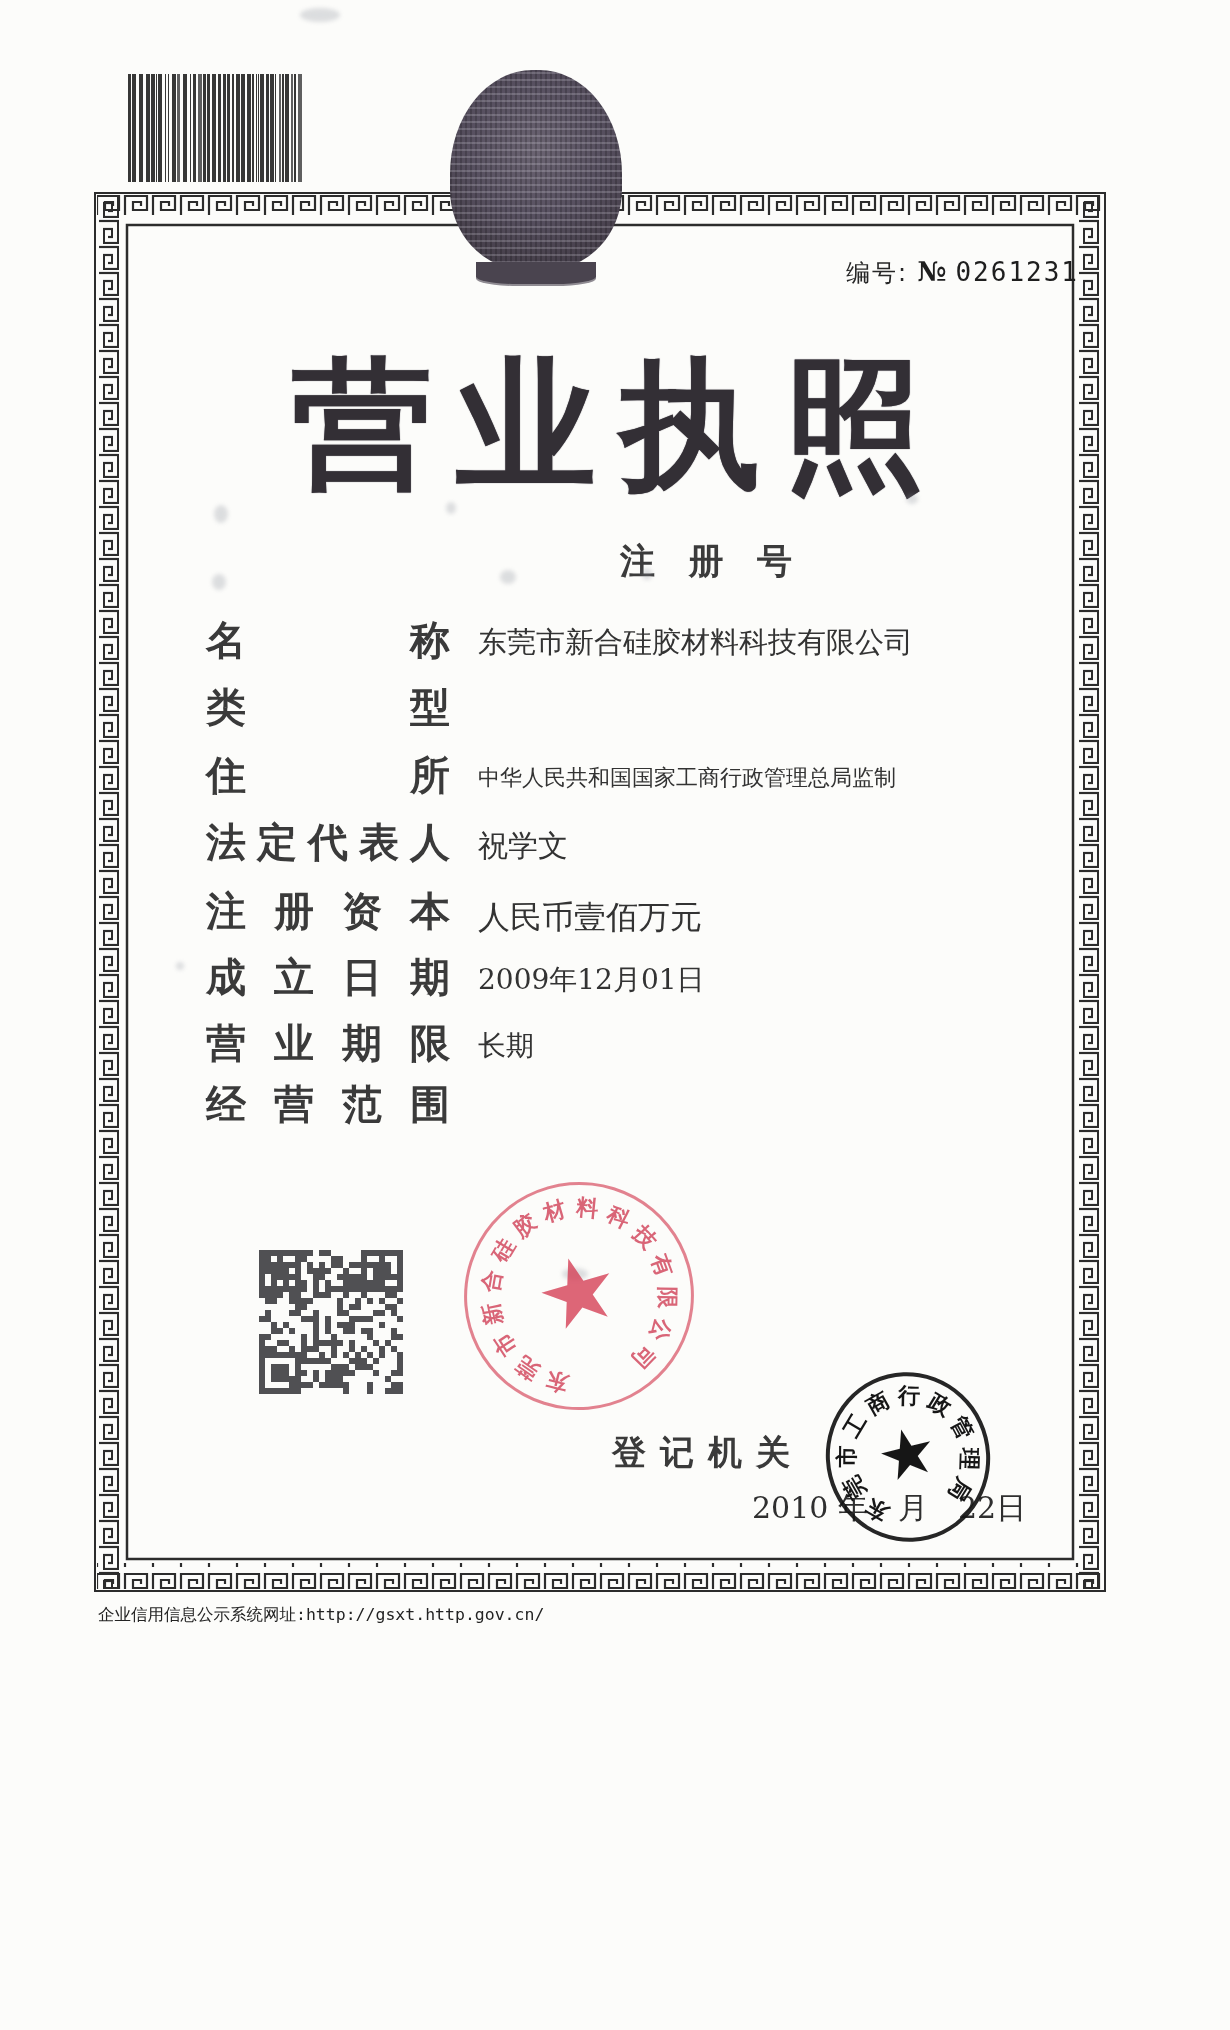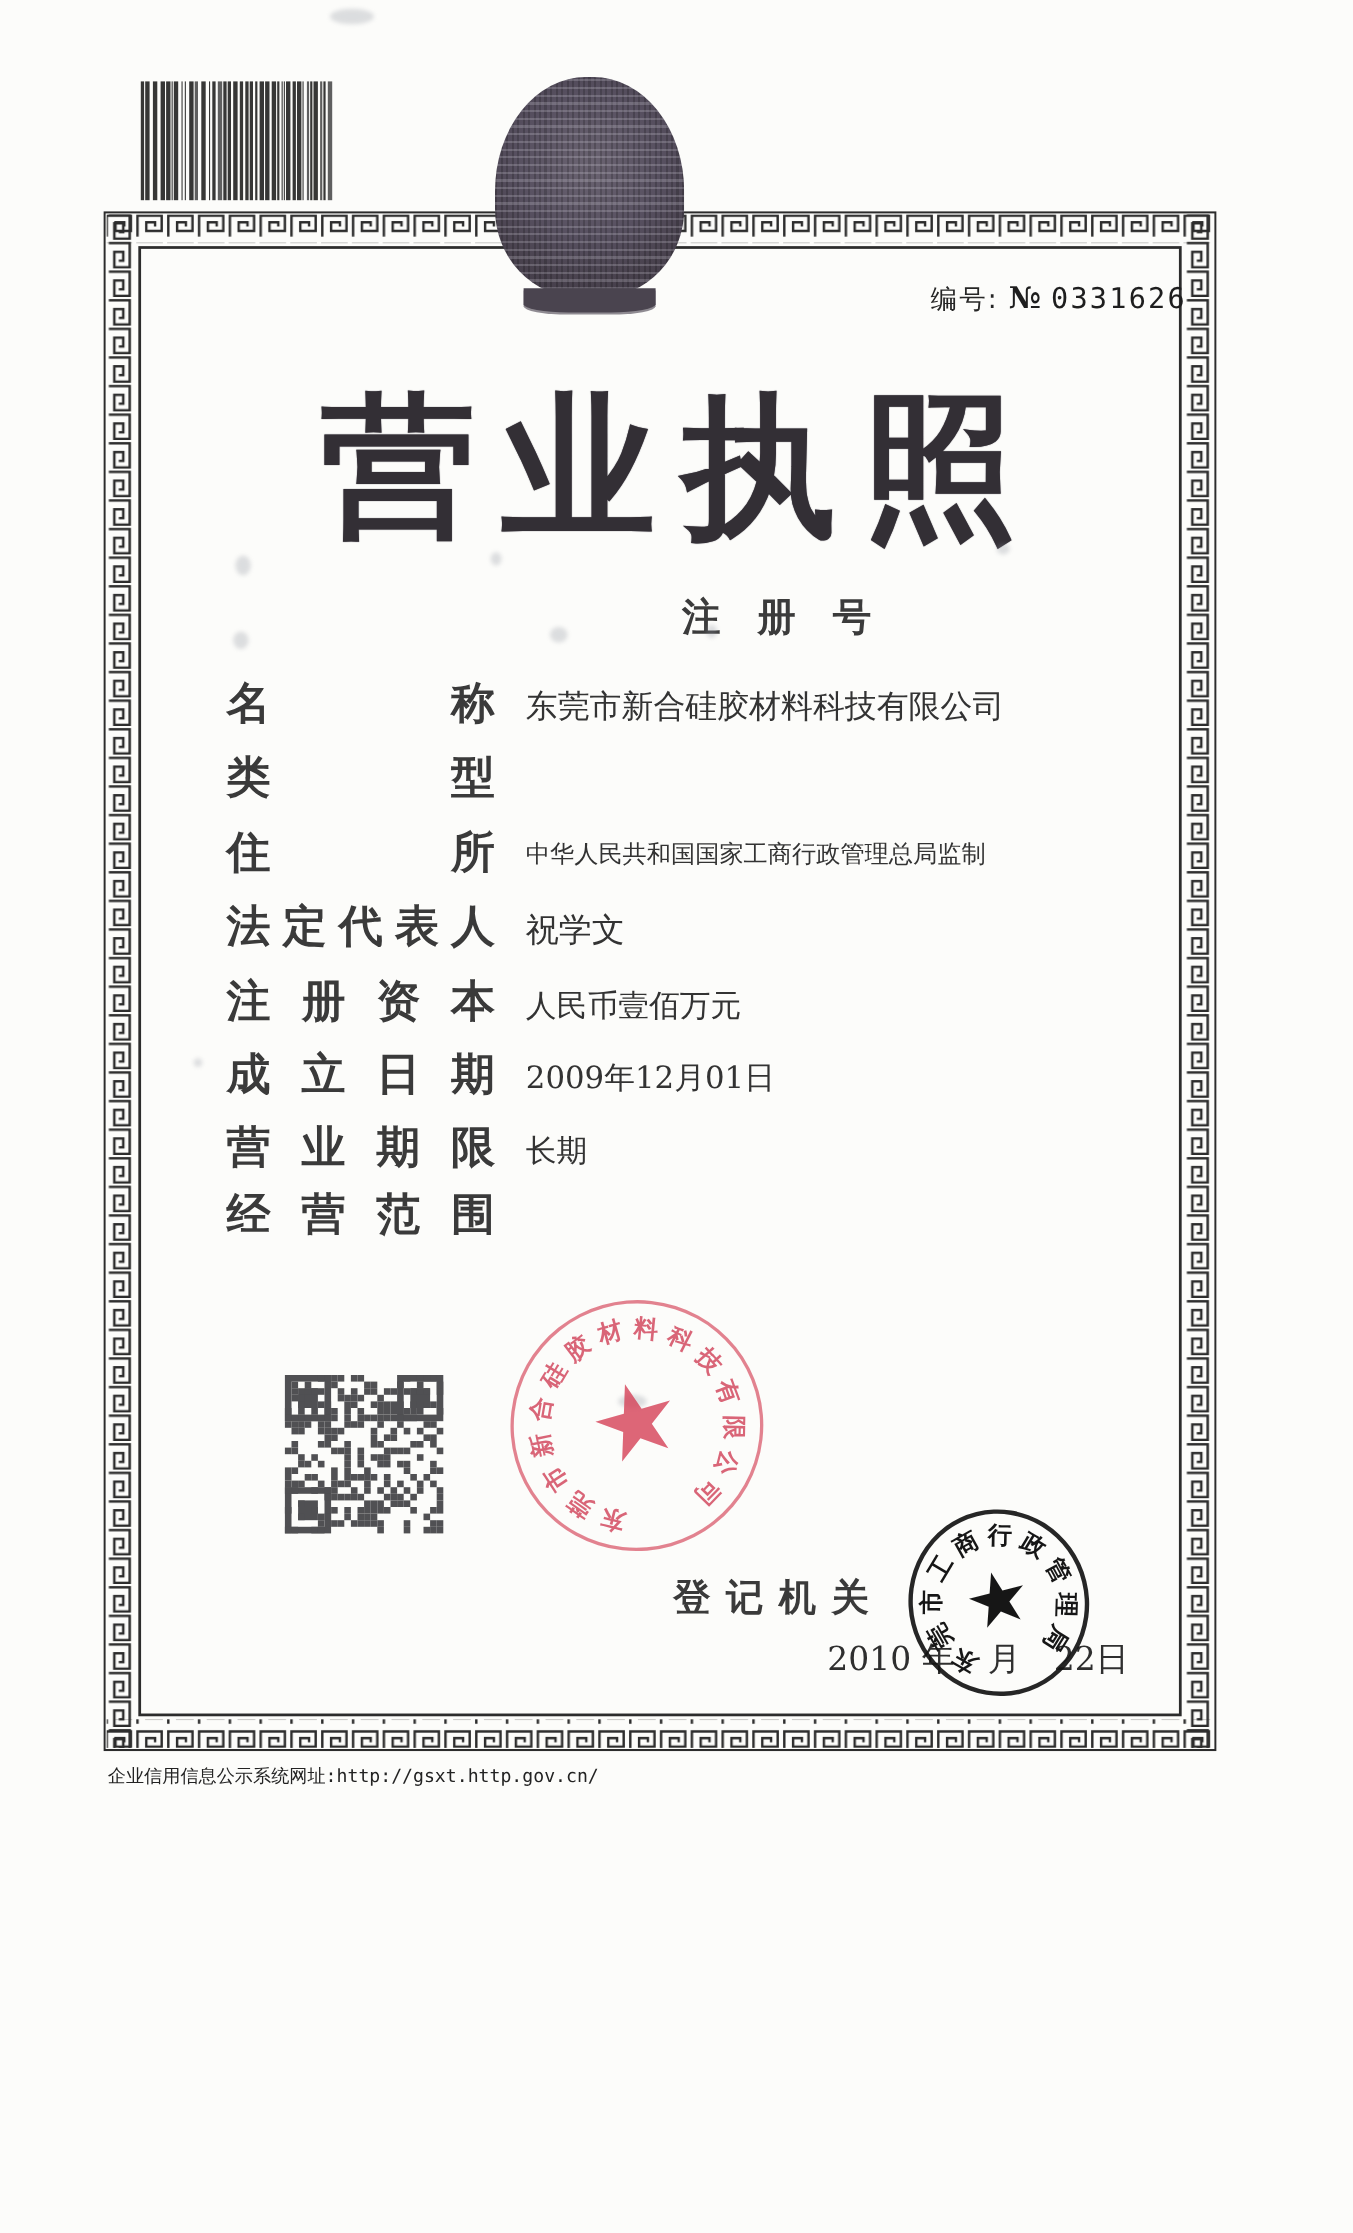--- a/index.html
+++ b/index.html
@@ -45,21 +45,21 @@
   .regno-num{margin-left:22px;font-family:"DejaVu Serif",serif;font-size:31px;color:#2c2c2c;letter-spacing:1px;}
   
   .row{position:absolute;left:206px;display:flex;align-items:flex-start;z-index:2;}
   .row .lbl{width:244px;flex:none;display:flex;justify-content:space-between;
     font-family:"DejaVu Serif",serif;font-size:40px;font-weight:600;color:#3a3a3a;line-height:1;}
   .row .val{margin-left:28px;font-family:"DejaVu Serif",serif;color:#333;padding-top:7px;line-height:1.1;text-align:center;}
   .r0{top:620px}.r0 .val{font-size:29px;}
   .r1{top:687px}.r1 .val{font-size:27px;}
   .r2{top:755px}.r2 .val{font-size:22px;padding-top:11px;}
   .r3{top:822px}.r3 .val{font-size:30px;}
-  .r4{top:891px}.r4 .val{font-size:28px;padding-top:9px;}
+  .r4{top:891px}.r4 .val{font-size:32px;padding-top:9px;}
   .r5{top:957px}.r5 .val{font-size:28px;padding-top:8px;font-family:"DejaVu Serif",serif;}
   .r6{top:1023px}.r6 .val{font-size:28px;padding-top:8px;}
   .r7{top:1084px}.r7 .val{font-size:20.5px;width:588px;line-height:27.5px;padding-top:4px;text-align:justify;}
   
   .registrar{position:absolute;left:612px;top:1430px;width:178px;display:flex;justify-content:space-between;
     font-family:"DejaVu Serif",serif;font-size:34px;font-weight:600;color:#3a3a3a;z-index:2;}
   .dateline{position:absolute;top:1488px;left:752px;width:330px;font-family:"DejaVu Serif",serif;
     font-size:30px;color:#2f2f2f;z-index:2;}
   .dateline .d-year{position:absolute;left:0;}
   .dateline .d-month{position:absolute;left:146px;}
@@ -156,21 +156,21 @@
     <rect x="3" y="3" width="1006" height="26" fill="url(#mkH)"></rect>
     <rect x="3" y="1371" width="1006" height="26" fill="url(#mkH)"></rect>
     <rect x="3" y="3" width="26" height="1394" fill="url(#mkV)"></rect>
     <rect x="983" y="3" width="26" height="1394" fill="url(#mkV)"></rect>
     <rect x="33" y="33" width="946" height="1334" fill="none" stroke="#2c2c2c" stroke-width="2.5"></rect>
   </svg>
 
   <div class="serial">
     <span class="serial-label">编号:</span>
     <span class="serial-sym">№</span>
-    <span class="serial-num">0331626</span>
+    <span class="serial-num">0261231</span>
   </div>
 
   <div class="title">
       <span>营</span>
       <span>业</span>
       <span>执</span>
       <span>照</span>
     </div>
 
   <div class="regno">

